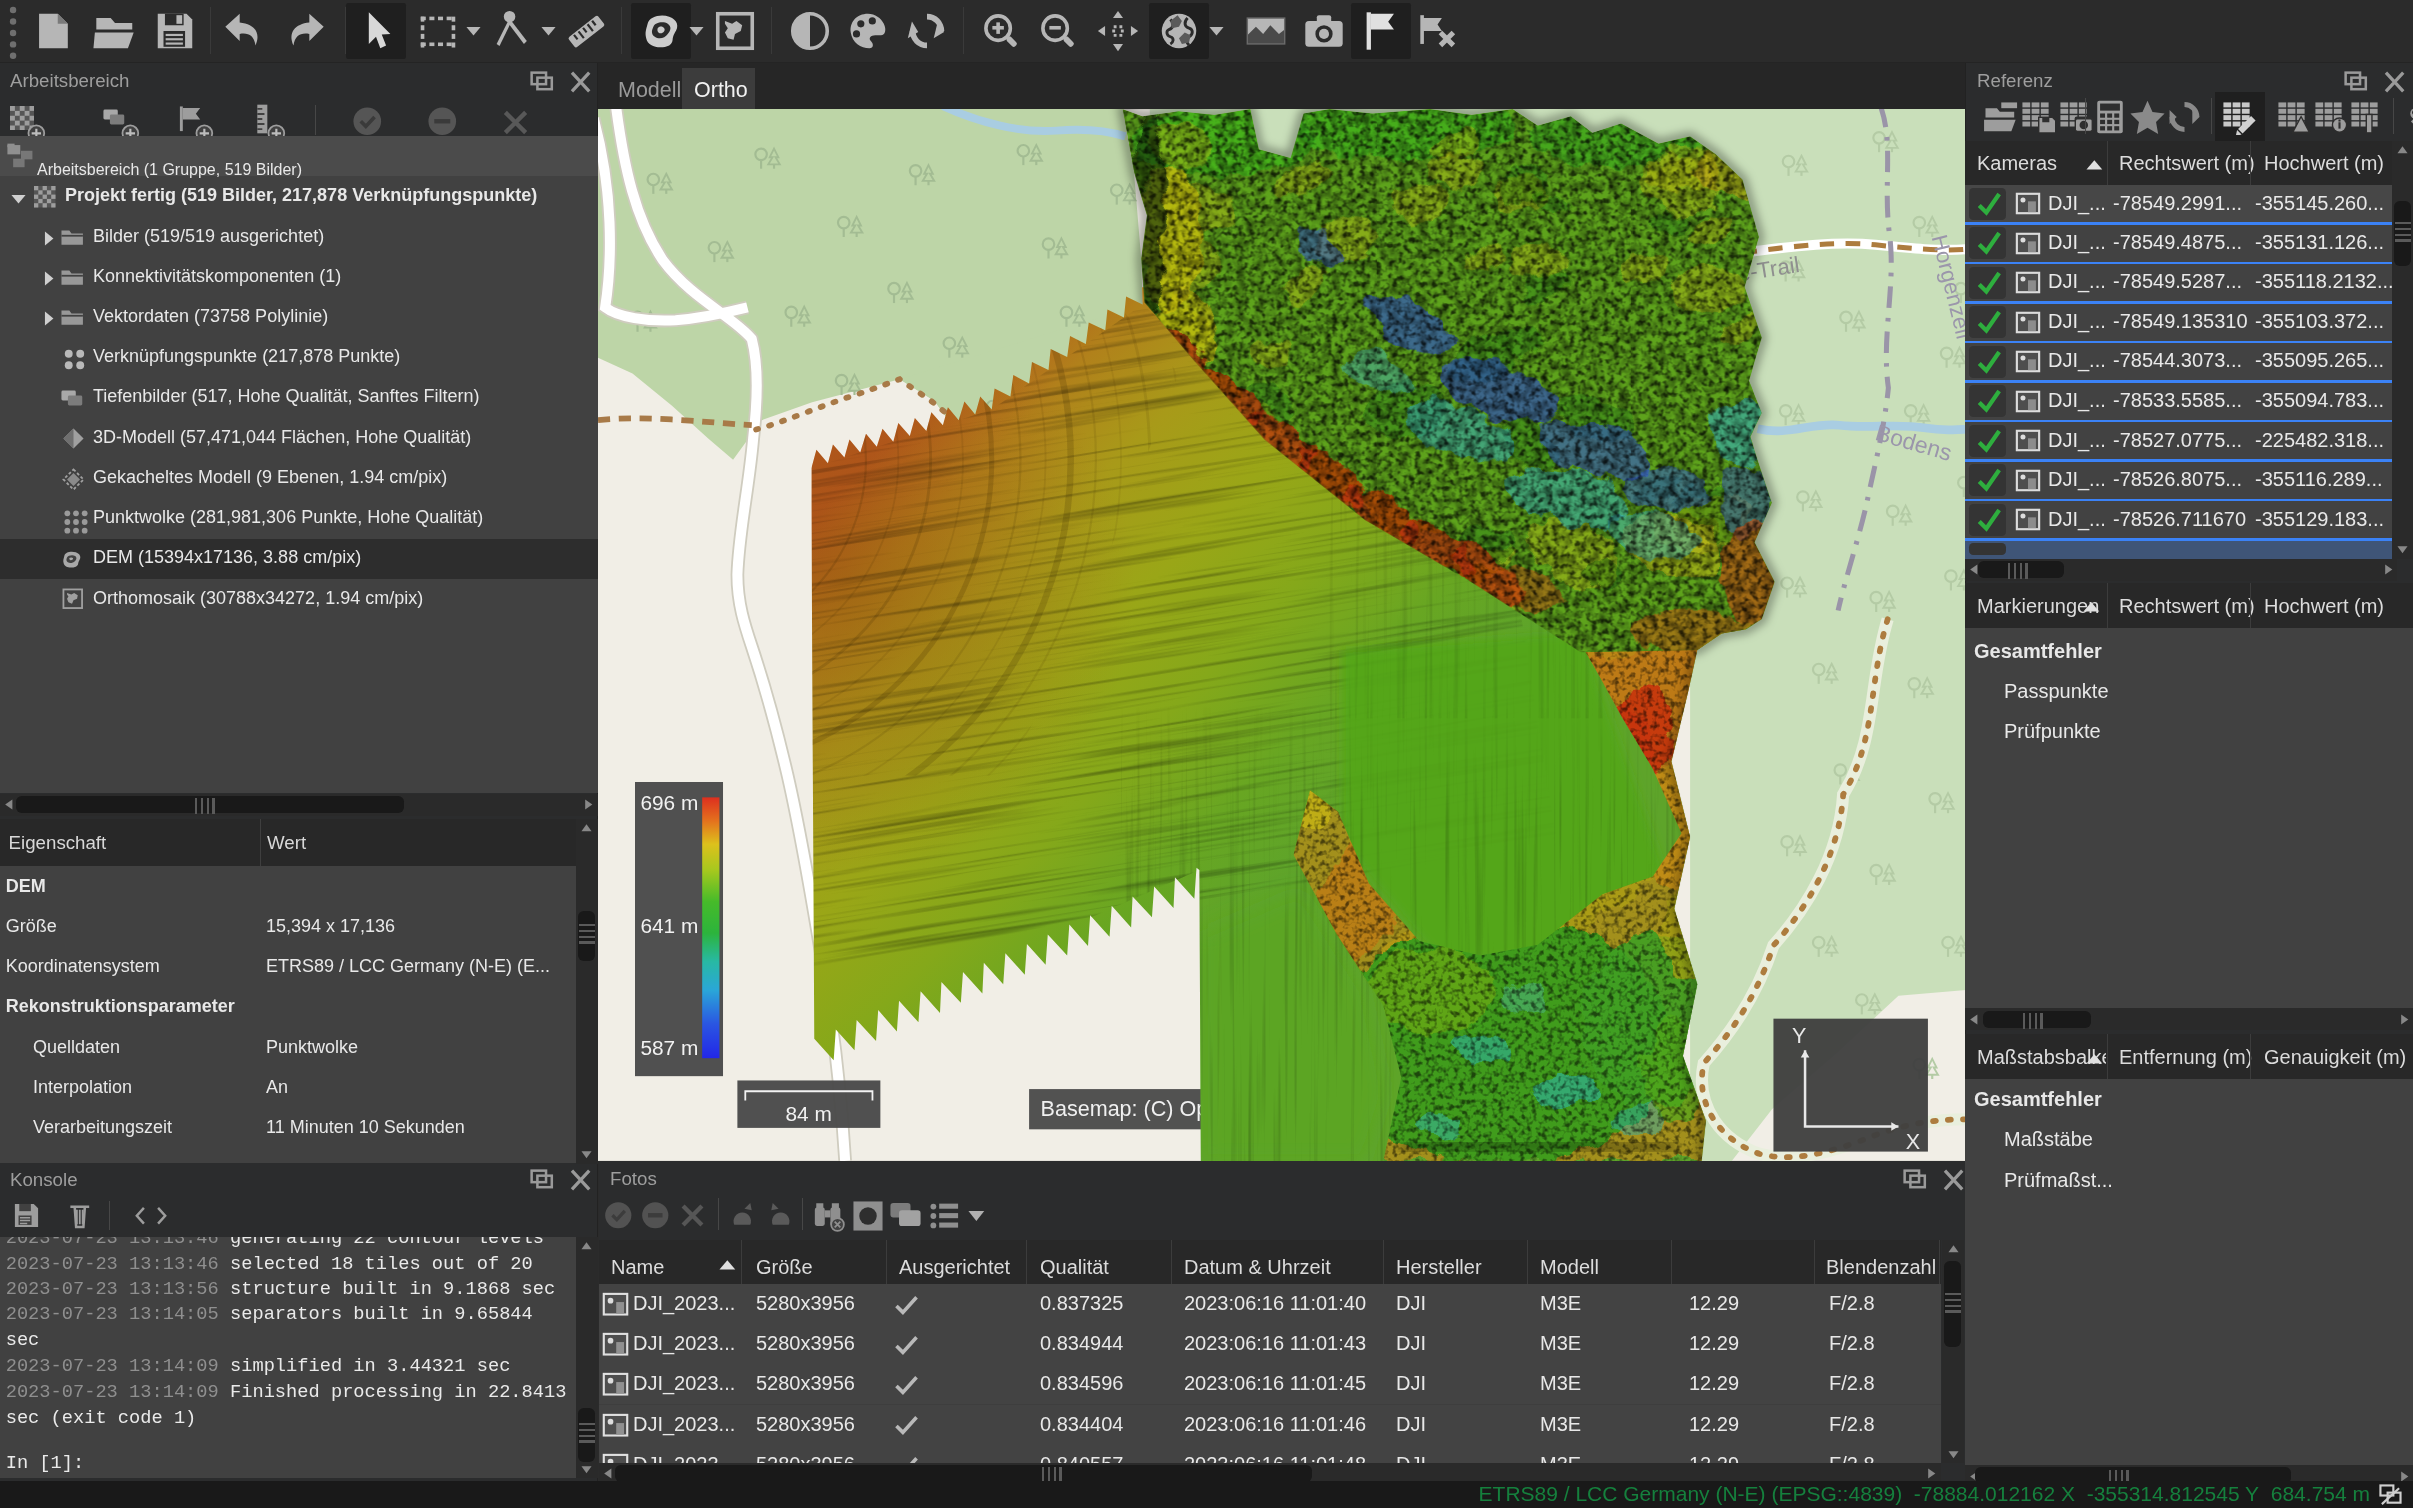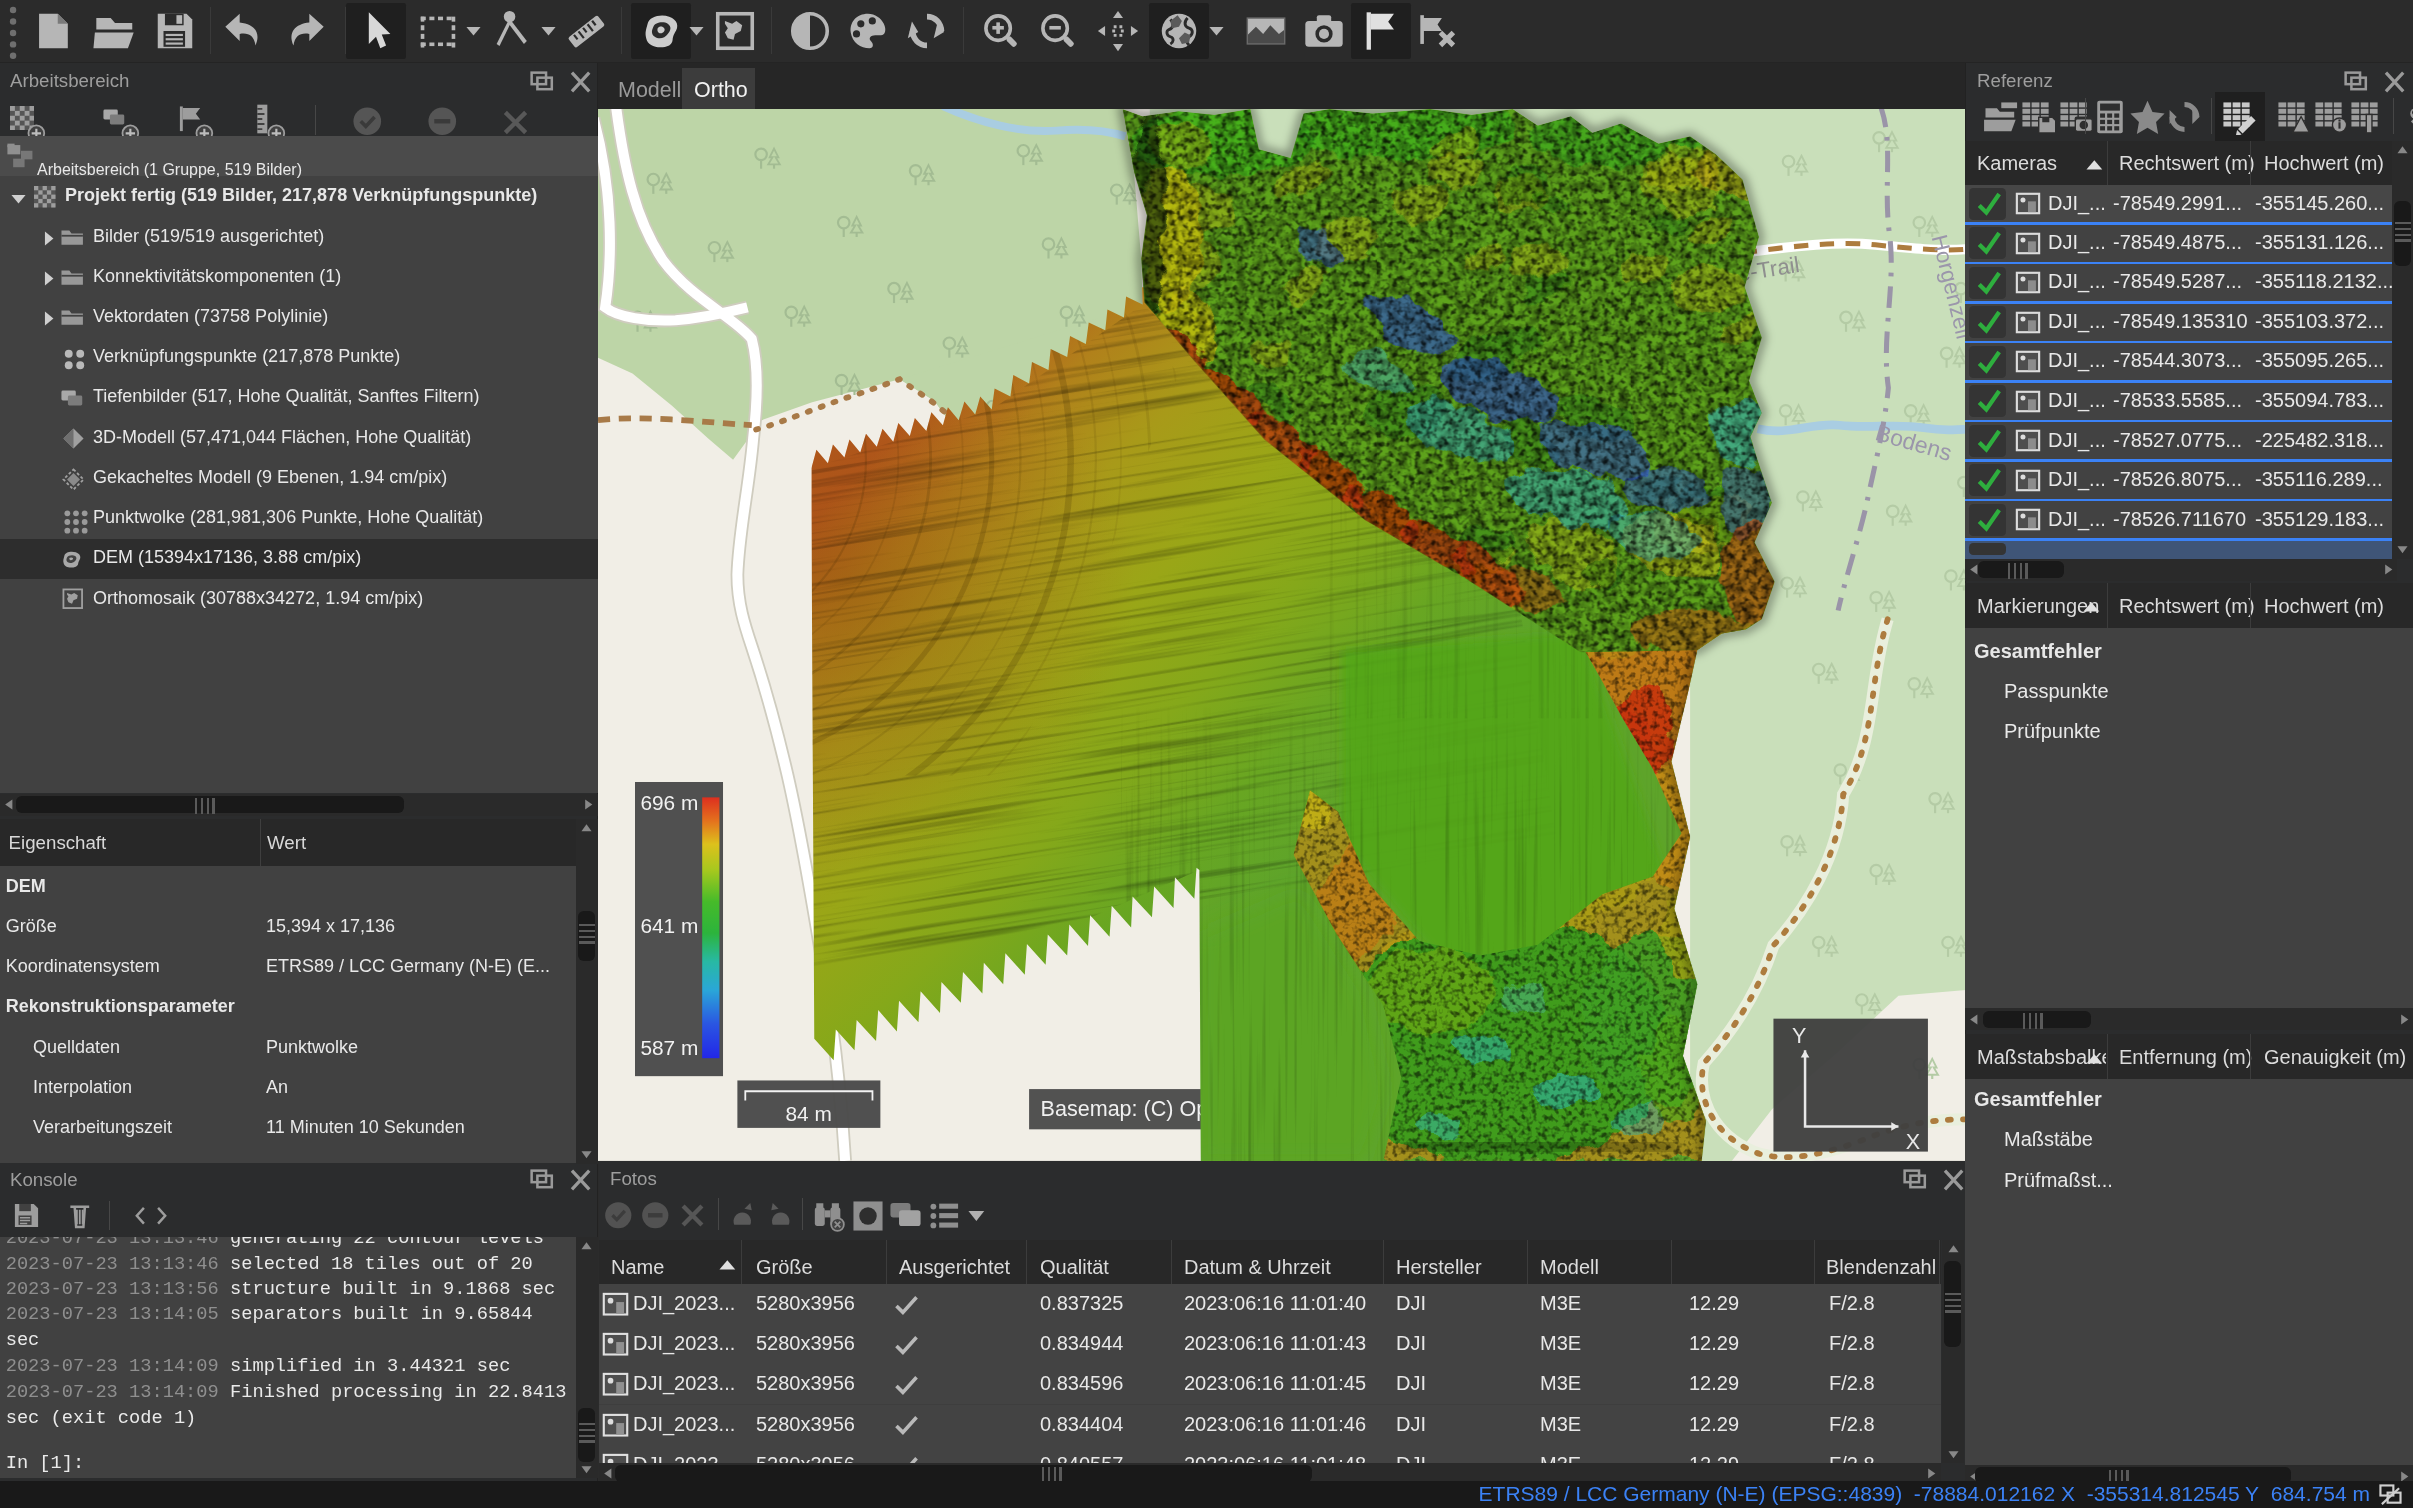--- a/index.html
+++ b/index.html
@@ -1329,20 +1329,20 @@
       <path d="M3 2 L13 9 L3 16 Z" fill="#888"></path>
     </svg>
     <div class="handle" style="left:1975px;top:1467px;width:316px;height:17px"></div>
     <div class="grip" style="left:2109px;top:1470px">
       <i></i>
       <i></i>
       <i></i>
       <i></i>
     </div>
     <div class="abs" style="left:0;top:1481px;width:2413px;height:27px;background:#191919">
-      <div class="abs txt" style="right:43px;top:1px;font-size:21px;color:#3b82f6">ETRS89 / LCC Germany (N-E) (EPSG::4839)&nbsp;&nbsp;-78884.012162 X&nbsp;&nbsp;-355314.812545 Y&nbsp;&nbsp;684.754 m</div>
+      <div class="abs txt" style="right:43px;top:1px;font-size:21px;color:#15803d">ETRS89 / LCC Germany (N-E) (EPSG::4839)&nbsp;&nbsp;-78884.012162 X&nbsp;&nbsp;-355314.812545 Y&nbsp;&nbsp;684.754 m</div>
       <svg class="abs" style="right:10px;top:2.9px" width="24.4" height="23" viewBox="0 0 34 32">
         <rect x="2" y="2" width="18" height="14" fill="none" stroke="#cfcfcf" stroke-width="3"></rect>
         <rect x="12" y="12" width="18" height="14" fill="none" stroke="#cfcfcf" stroke-width="3"></rect>
         <path d="M4 28 L28 6" stroke="#cfcfcf" stroke-width="3"></path>
       </svg>
     </div>
   </div>
 
 </body></html>

